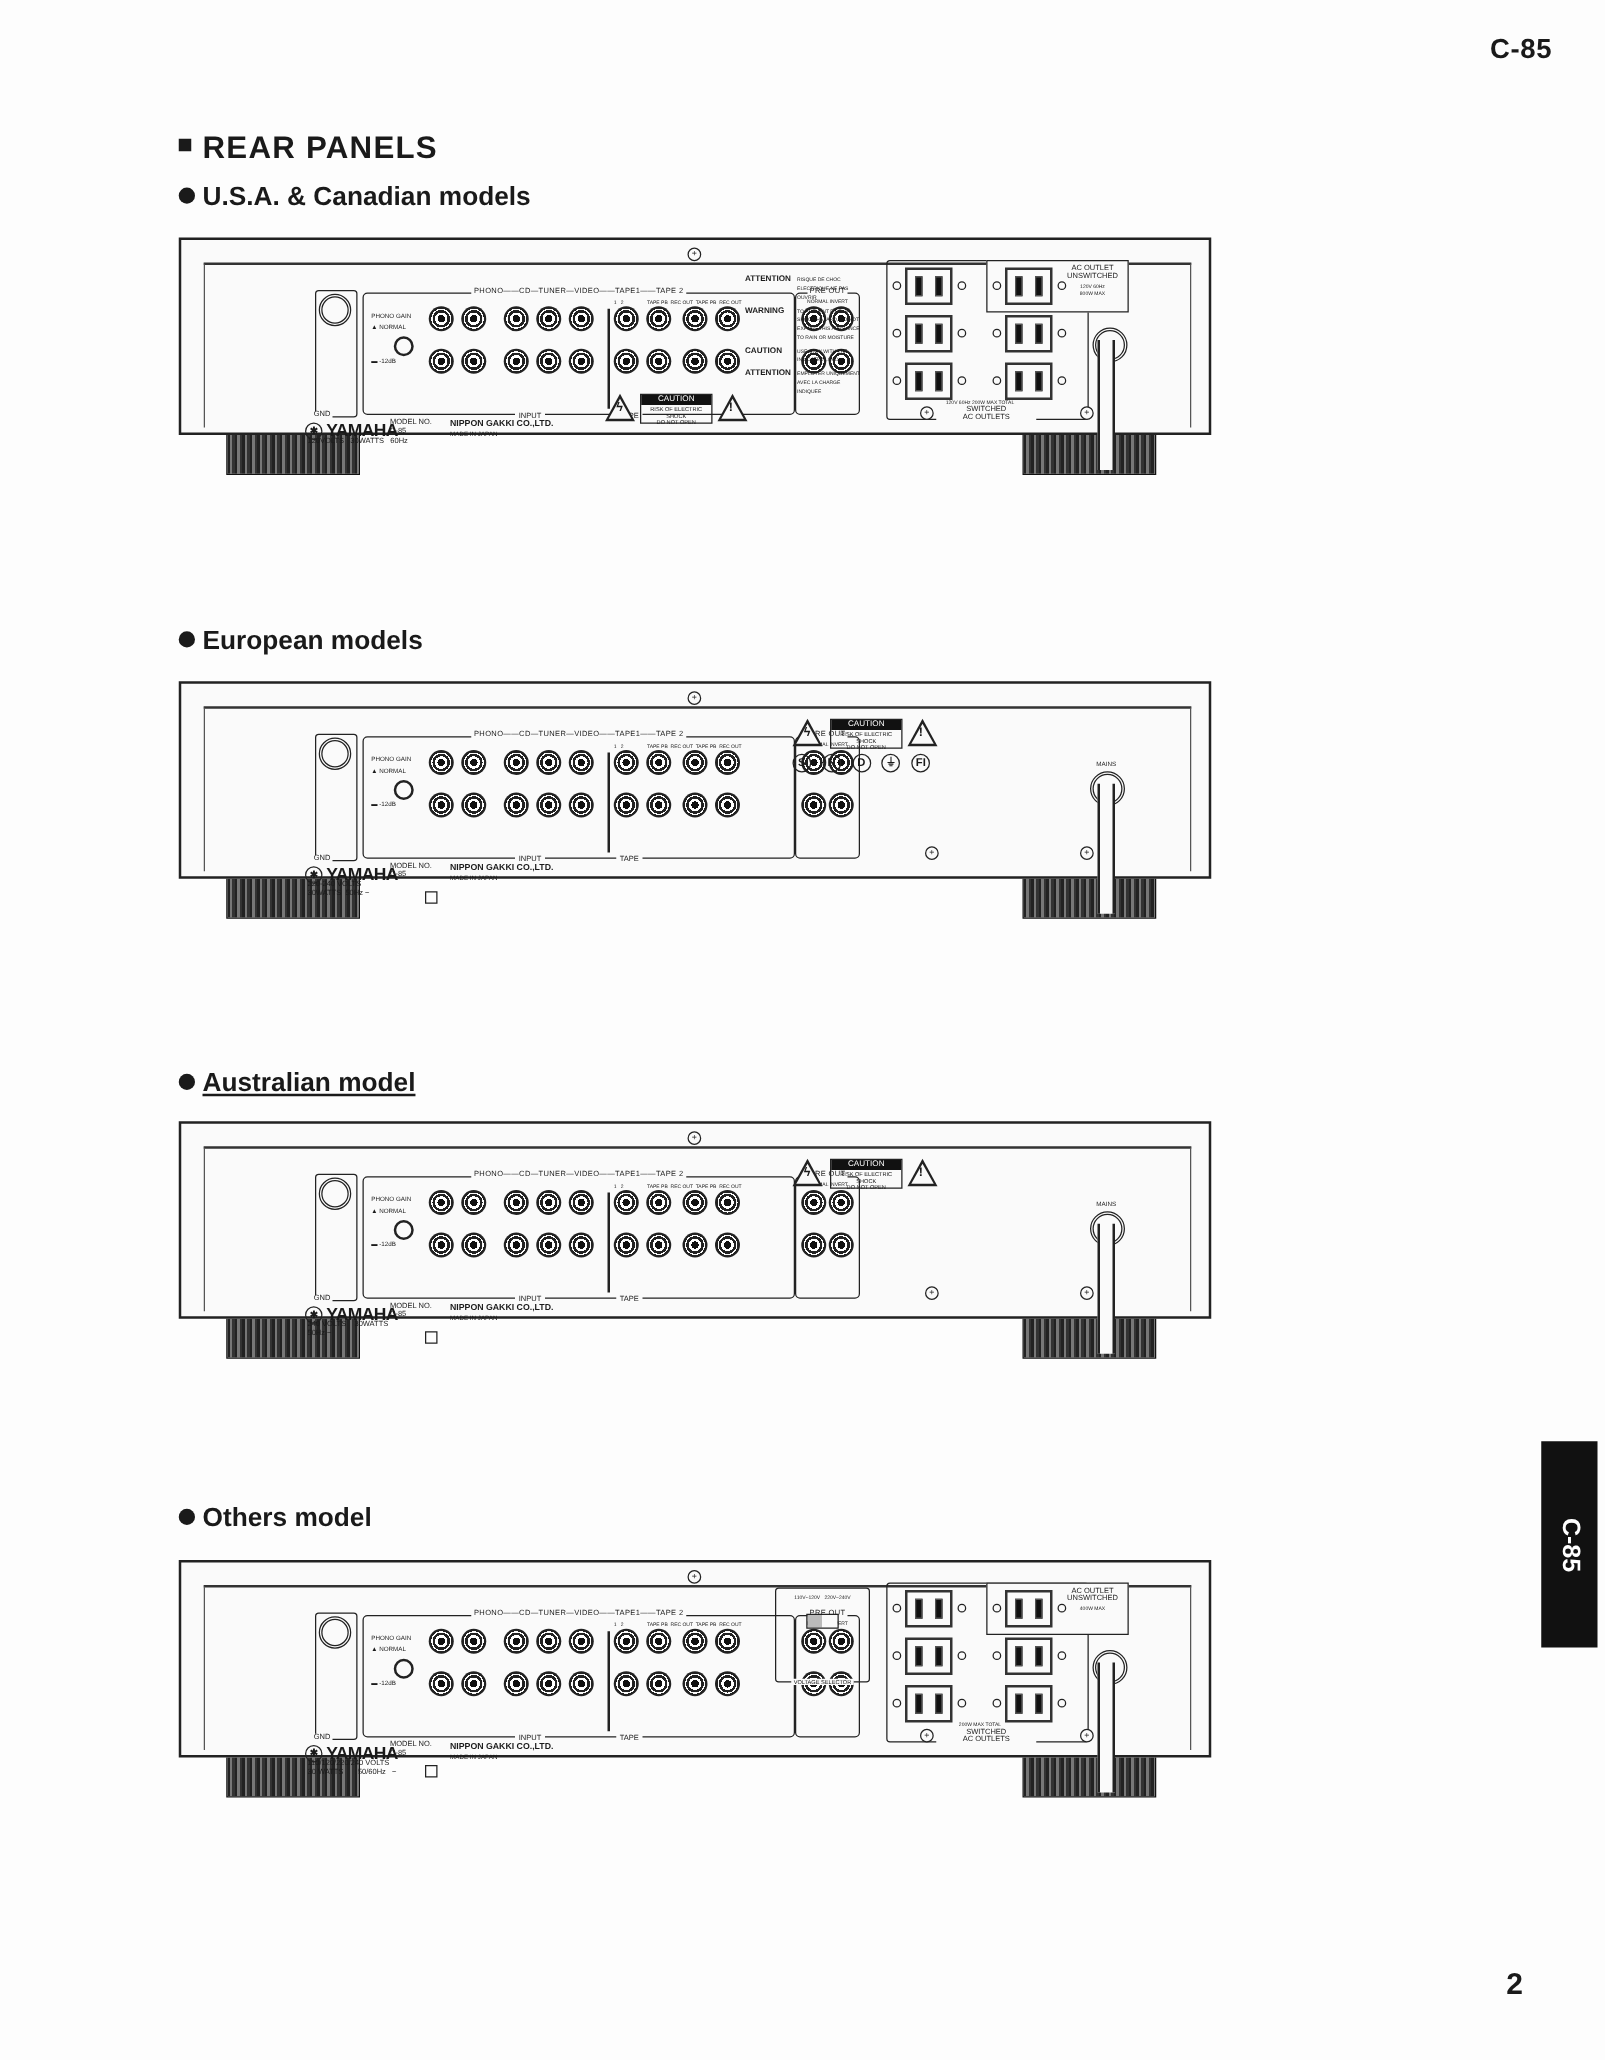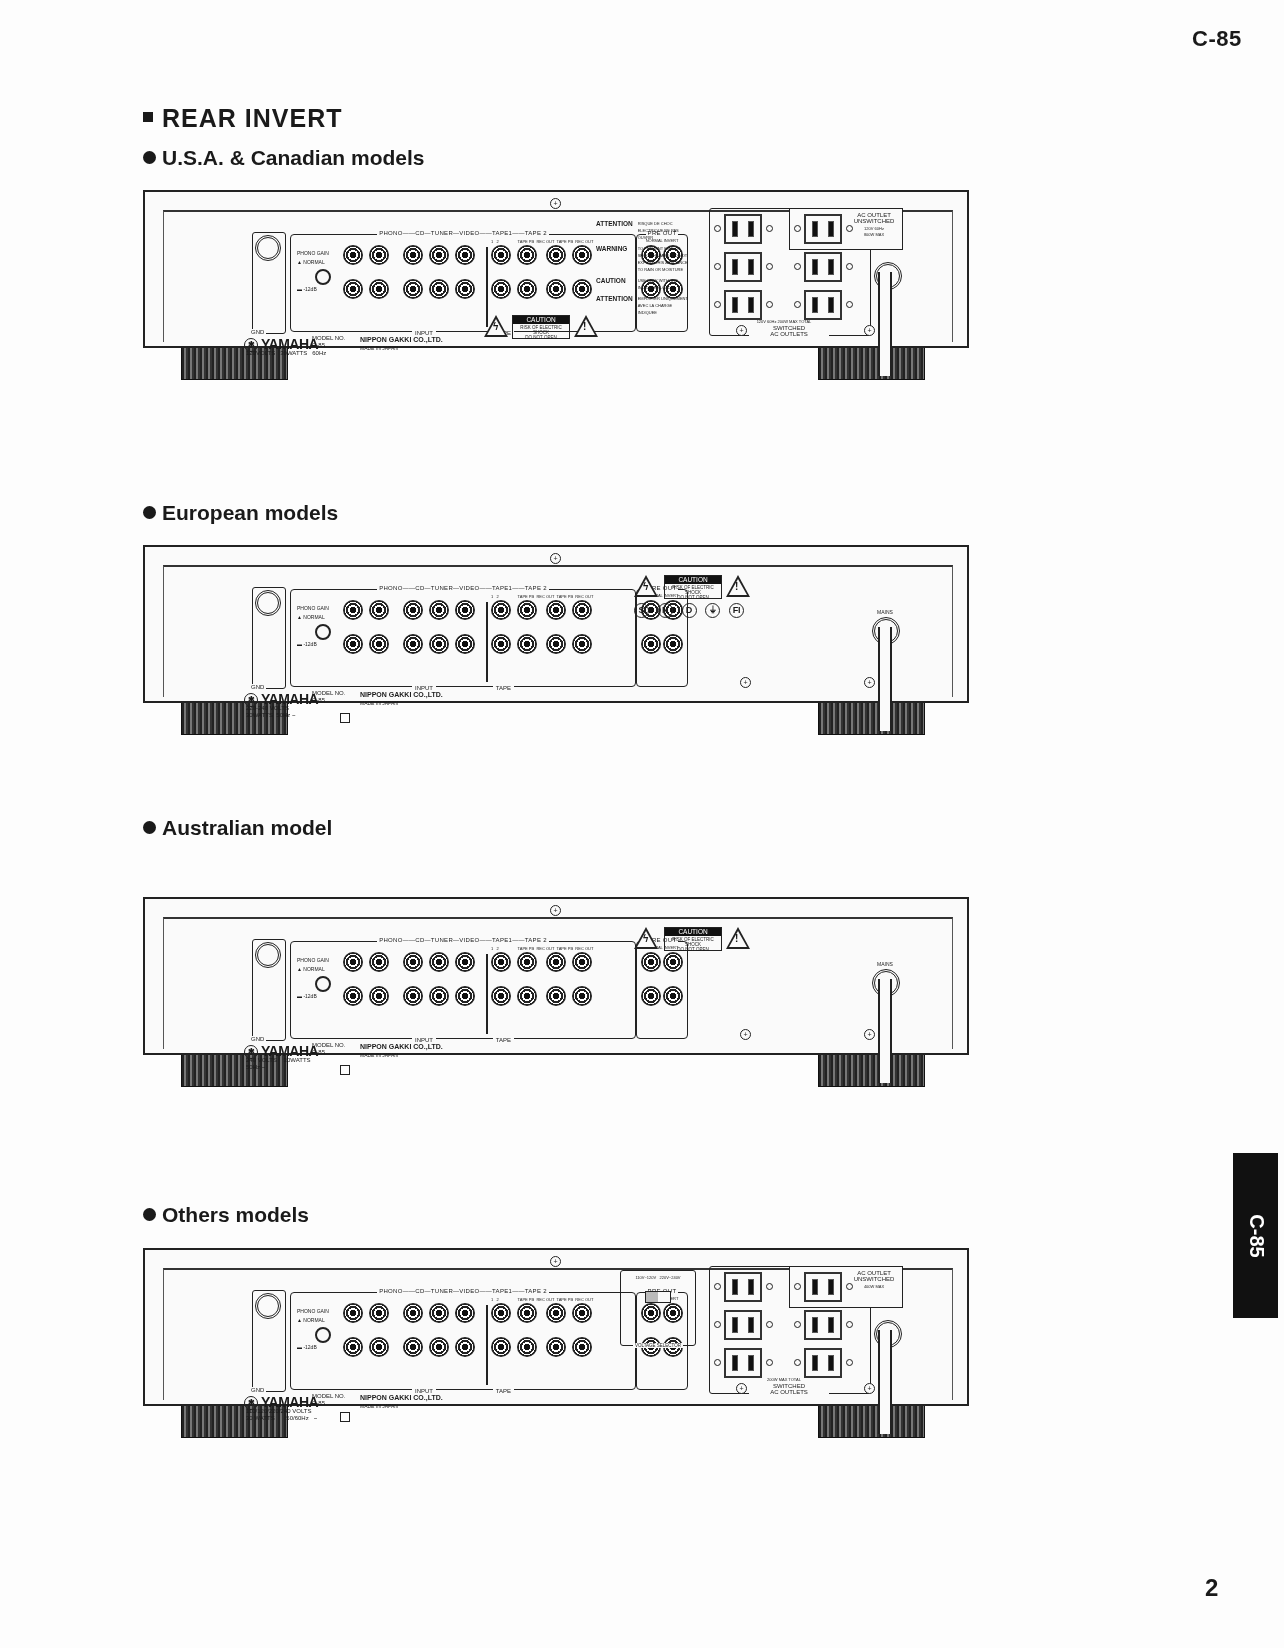--- a/index.html
+++ b/index.html
@@ -68,26 +68,26 @@
 </style>
 </head>
 <body>
 
 <div class="abs hdr-code">C-85</div>
 <div class="abs side-tab">
     <span>C-85</span>
   </div>
 <div class="abs page-num">2</div>
 
-<div class="abs title"><span class="sq"></span><span>REAR INVERT</span></div>
+<div class="abs title"><span class="sq"></span><span>REAR PANELS</span></div>
 
 <div class="abs sec" style="top:146px;"><span class="dot"></span><span>U.S.A. &amp; Canadian models</span></div>
 <div class="abs sec" style="top:501px;"><span class="dot"></span><span>European models</span></div>
-<div class="abs sec" style="top:816px;"><span class="dot"></span><span>Australian model</span></div>
-<div class="abs sec" style="top:1203px;"><span class="dot"></span><span>Others models</span></div>
+<div class="abs sec" style="top:855px;text-decoration:underline;"><span class="dot"></span><span>Australian model</span></div>
+<div class="abs sec" style="top:1203px;"><span class="dot"></span><span>Others model</span></div>
 
 <div id="panels">
     <div class="panel" style="top:190px">
       <div class="foot l"></div>
       <div class="foot r"></div>
       <div class="outer">
         <div class="inner">
           <div class="gnd">
             <div class="knob"></div>
             <div class="lbl">GND</div>

